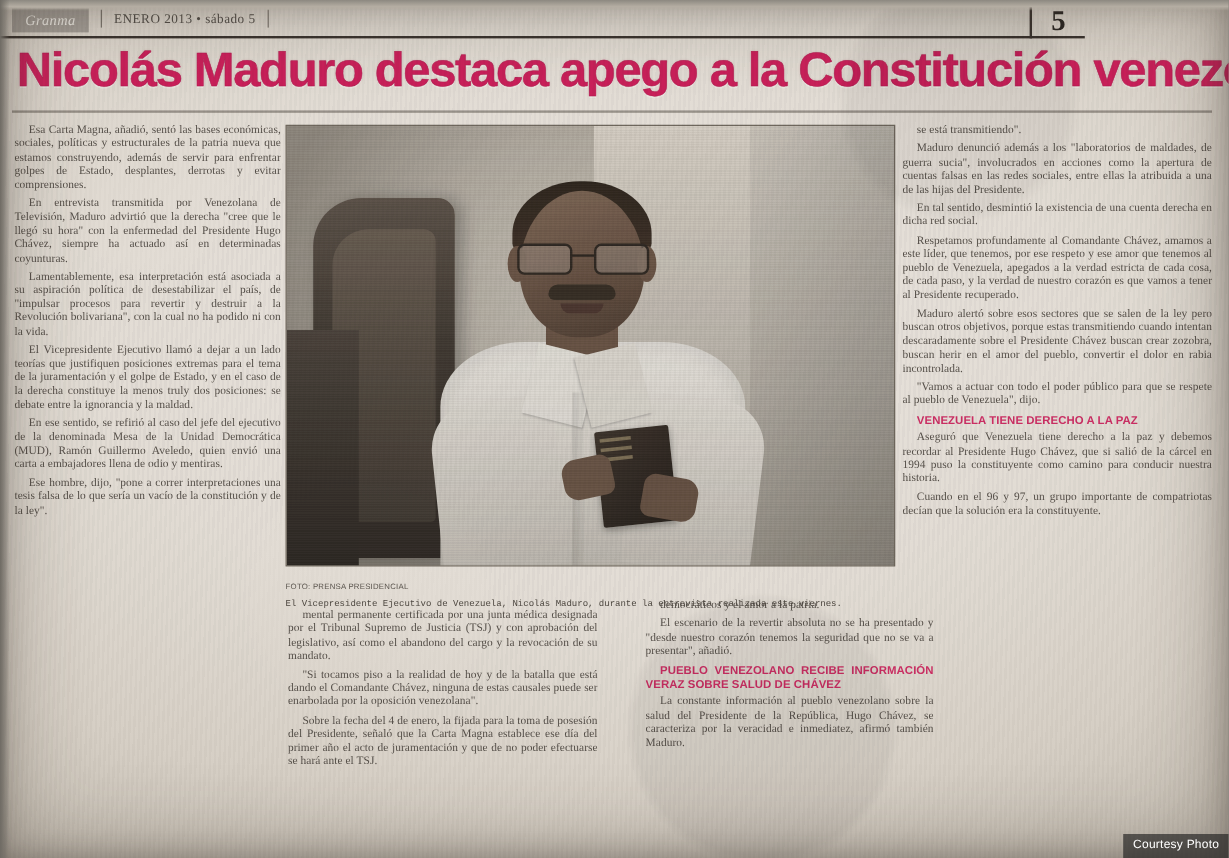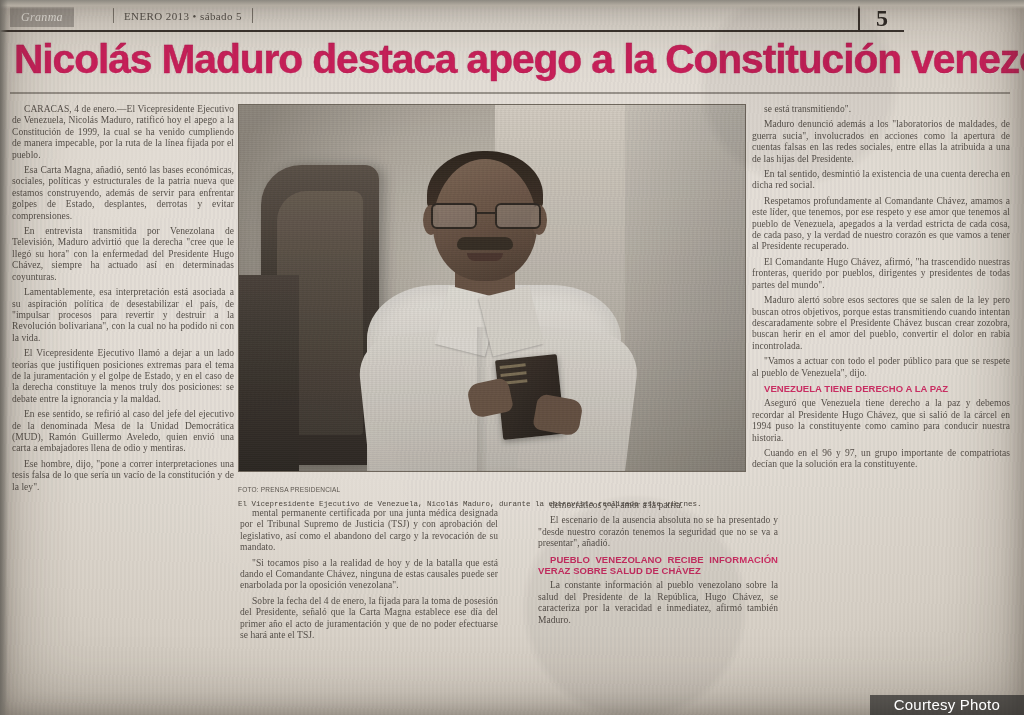--- a/index.html
+++ b/index.html
@@ -80,21 +80,20 @@
   .mast-date {
     position: absolute;
     left: 84px; top: 2px;
     font-family: "Liberation Serif", serif;
     font-size: 11px;
     color: #55504a;
     letter-spacing: .4px;
     border-left: 1px solid #7d776f;
     border-right: 1px solid #7d776f;
     padding: 2px 10px 1px 10px;
-    margin-left: 29px;
   }
   .mast-section {
     position: absolute;
     right: 62px; top: 0px;
     font-family: "Liberation Sans", sans-serif;
     font-weight: bold;
     font-size: 19px;
     letter-spacing: 1.2px;
     color: #2d2824;
   }
@@ -379,25 +378,25 @@
     letter-spacing: .2px;
     color: #5a544d;
     filter: blur(.3px);
   }
 
   
   #courtesy {
     position: absolute;
     right: 0; bottom: 0;
     height: 20px;
-    padding: 0 24px;
+    padding: 0 8px;
     background: rgba(25,25,25,.62);
     color: #ffffff;
     font-family: "Liberation Sans", sans-serif;
-    font-size: 15px;
+    font-size: 10px;
     line-height: 20px;
     letter-spacing: .2px;
   }
 </style>
 </head>
 <body>
 
 <div id="scan">
 
   <div class="masthead">
@@ -439,45 +438,43 @@
         <div class="hand-r"></div>
       </div>
       <div class="photo-shade"></div>
       <div class="photo-grain"></div>
     </div>
   </div>
   <div class="photo-caption">El Vicepresidente Ejecutivo de Venezuela, Nicolás Maduro, durante la entrevista realizada este viernes.</div>
   <div class="photo-credit">FOTO: PRENSA PRESIDENCIAL</div>
 
   <div class="col" id="col1">
-      <p>CARACAS, 4 de enero.—El Vicepresidente Ejecutivo de Venezuela, Nicolás Maduro, ratificó hoy el apego a la Constitución de 1999, la cual se ha venido cumpliendo de manera impecable, por la ruta de la línea fijada por el pueblo.</p>
       <p>Esa Carta Magna, añadió, sentó las bases económicas, sociales, políticas y estructurales de la patria nueva que estamos construyendo, además de servir para enfrentar golpes de Estado, desplantes, derrotas y evitar comprensiones.</p>
       <p>En entrevista transmitida por Venezolana de Televisión, Maduro advirtió que la derecha "cree que le llegó su hora" con la enfermedad del Presidente Hugo Chávez, siempre ha actuado así en determinadas coyunturas.</p>
       <p>Lamentablemente, esa interpretación está asociada a su aspiración política de desestabilizar el país, de "impulsar procesos para revertir y destruir a la Revolución bolivariana", con la cual no ha podido ni con la vida.</p>
       <p>El Vicepresidente Ejecutivo llamó a dejar a un lado teorías que justifiquen posiciones extremas para el tema de la juramentación y el golpe de Estado, y en el caso de la derecha constituye la menos truly dos posiciones: se debate entre la ignorancia y la maldad.</p>
       <p>En ese sentido, se refirió al caso del jefe del ejecutivo de la denominada Mesa de la Unidad Democrática (MUD), Ramón Guillermo Aveledo, quien envió una carta a embajadores llena de odio y mentiras.</p>
       <p>Ese hombre, dijo, "pone a correr interpretaciones una tesis falsa de lo que sería un vacío de la constitución y de la ley".</p>
     </div>
   <div class="col" id="col2">
       <p>mental permanente certificada por una junta médica designada por el Tribunal Supremo de Justicia (TSJ) y con aprobación del legislativo, así como el abandono del cargo y la revocación de su mandato.</p>
       <p>"Si tocamos piso a la realidad de hoy y de la batalla que está dando el Comandante Chávez, ninguna de estas causales puede ser enarbolada por la oposición venezolana".</p>
       <p>Sobre la fecha del 4 de enero, la fijada para la toma de posesión del Presidente, señaló que la Carta Magna establece ese día del primer año el acto de juramentación y que de no poder efectuarse se hará ante el TSJ.</p>
     </div>
   <div class="col" id="col3">
       <p>democráticos y el amor a la patria.</p>
-      <p>El escenario de la ausencia absoluta no se ha presentado y "desde nuestro corazón tenemos la seguridad que no se va a presentar", añadió.</p>
+      <p>El escenario de la revertir absoluta no se ha presentado y "desde nuestro corazón tenemos la seguridad que no se va a presentar", añadió.</p>
       <p class="subhead">PUEBLO VENEZOLANO RECIBE INFORMACIÓN VERAZ SOBRE SALUD DE CHÁVEZ</p>
       <p>La constante información al pueblo venezolano sobre la salud del Presidente de la República, Hugo Chávez, se caracteriza por la veracidad e inmediatez, afirmó también Maduro.</p>
     </div>
   <div class="col" id="col4">
       <p>se está transmitiendo".</p>
       <p>Maduro denunció además a los "laboratorios de maldades, de guerra sucia", involucrados en acciones como la apertura de cuentas falsas en las redes sociales, entre ellas la atribuida a una de las hijas del Presidente.</p>
       <p>En tal sentido, desmintió la existencia de una cuenta derecha en dicha red social.</p>
       <p>Respetamos profundamente al Comandante Chávez, amamos a este líder, que tenemos, por ese respeto y ese amor que tenemos al pueblo de Venezuela, apegados a la verdad estricta de cada cosa, de cada paso, y la verdad de nuestro corazón es que vamos a tener al Presidente recuperado.</p>
-      <p>El Comandante Hugo Chávez, afirmó, "ha trascendido nuestras fronteras, querido por pueblos, dirigentes y presidentes de todas partes del mundo".</p>
       <p>Maduro alertó sobre esos sectores que se salen de la ley pero buscan otros objetivos, porque estas transmitiendo cuando intentan descaradamente sobre el Presidente Chávez buscan crear zozobra, buscan herir en el amor del pueblo, convertir el dolor en rabia incontrolada.</p>
       <p>"Vamos a actuar con todo el poder público para que se respete al pueblo de Venezuela", dijo.</p>
       <p class="subhead">VENEZUELA TIENE DERECHO A LA PAZ</p>
       <p>Aseguró que Venezuela tiene derecho a la paz y debemos recordar al Presidente Hugo Chávez, que si salió de la cárcel en 1994 puso la constituyente como camino para conducir nuestra historia.</p>
       <p>Cuando en el 96 y 97, un grupo importante de compatriotas decían que la solución era la constituyente.</p>
     </div>
 
   <div id="grain"></div>
   <div id="vignette"></div>
   <div id="topedge"></div>

